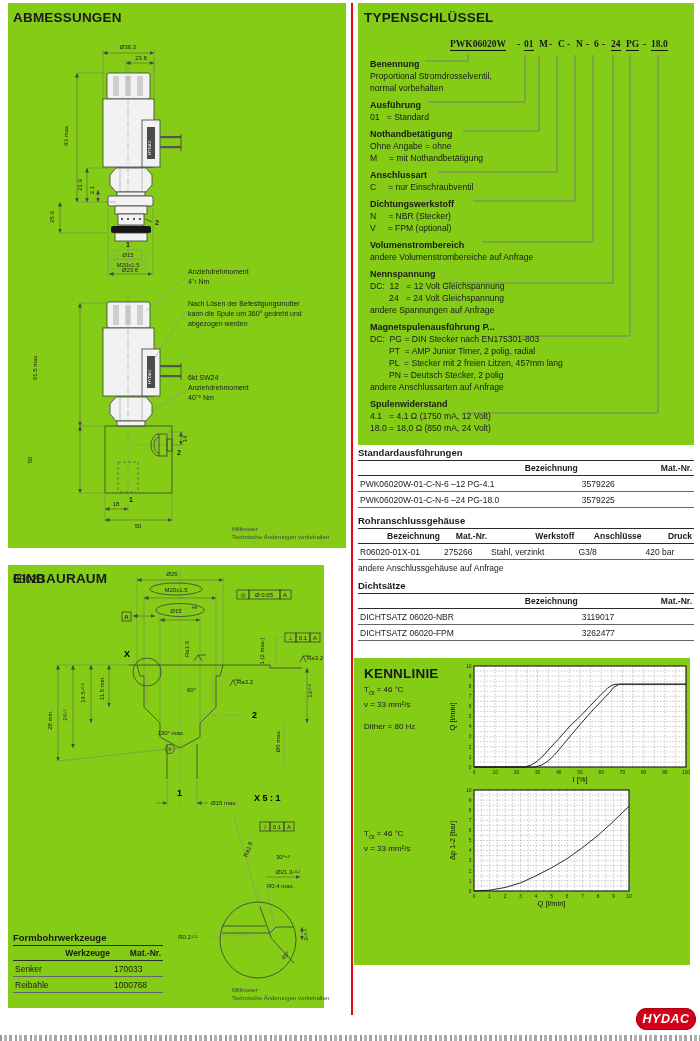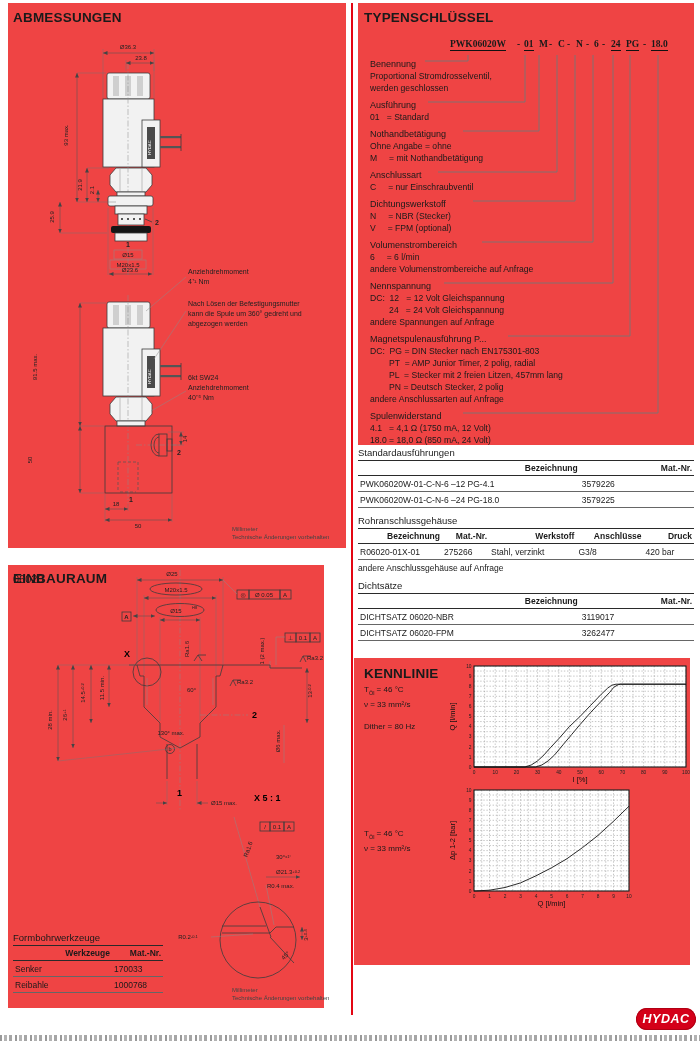--- a/index.html
+++ b/index.html
@@ -1,32 +1,32 @@
 <!DOCTYPE html>
 <html><head>
 <meta charset="utf-8">
 <style>
   html,body{margin:0;padding:0;background:#fff;}
   body{width:700px;height:1041px;position:relative;font-family:"Liberation Sans",sans-serif;color:#1a1a1a;overflow:hidden;}
-  .panel{position:absolute;background:#ef4444;}
+  .panel{position:absolute;background:#84cc16;}
   .abs{position:absolute;}
   .sec-title{font-size:13.5px;font-weight:bold;letter-spacing:.2px;}
   .sub-title{font-size:11px;}
   
   #divider{position:absolute;left:351px;top:3px;width:2px;height:1012px;background:#e30613;}
   
   #ts-code{position:absolute;left:4px;top:36px;width:336px;height:16px;font-family:Liberation Serif, serif;}
   .code-seg{position:absolute;top:0;font-size:9.5px;font-weight:bold;white-space:pre;}
   .code-seg.u{border-bottom:1.5px solid #111;padding-bottom:1px;}
   #ts-sections{position:absolute;left:12px;top:50px;width:320px;}
-  .ts-head{font-size:9px;font-weight:normal;line-height:12px;margin-top:5px;}
+  .ts-head{font-size:9px;font-weight:bold;line-height:12px;margin-top:5px;}
   .ts-line{font-size:8.6px;line-height:12px;white-space:pre;}
   
   .tbl-block{position:absolute;left:358px;width:336px;background:#fff;}
-  .tbl-title{font-size:9.5px;font-weight:normal;margin:7px 0 2px 0;}
+  .tbl-title{font-size:9.5px;font-weight:bold;margin:7px 0 2px 0;}
   .tbl-title.first{margin-top:2px;}
   table{width:100%;border-collapse:collapse;font-size:8.5px;border-top:1.5px solid #2a2a2a;}
   th{text-align:right;font-weight:bold;padding:2px 2px;border-bottom:1.5px solid #2a2a2a;}
   td{padding:2.5px 2px;border-bottom:1px solid #666;}
   .t2 th:nth-child(1),.t2 td:nth-child(1){width:66%;}
   .t5 th:nth-child(1){width:25%}.t5 th:nth-child(2){width:14%}.t5 th:nth-child(3){width:26%}.t5 th:nth-child(4){width:20%}.t5 th:nth-child(5){width:15%}
   .tbl-note{font-size:8.5px;margin:3px 0 2px 0;}
   
   .cond{position:absolute;font-size:8px;line-height:11px;}
   .cond sub{font-size:5.5px;}
@@ -364,33 +364,32 @@
       <path d="M115,198 H217 V52"></path>
       <path d="M124,239 H235 V52"></path>
       <path d="M86,280 H255 V52"></path>
       <path d="M150,333 H272 V52"></path>
       <path d="M105,410 H300 V52"></path>
     </g>
   </svg>
   <div id="ts-sections">
       <div class="ts-head">Benennung</div>
       <div class="ts-line">Proportional Stromdrosselventil,</div>
-      <div class="ts-line">werden geschlossen</div>
+      <div class="ts-line">normal vorbehalten</div>
       <div class="ts-head">Ausführung</div>
       <div class="ts-line">01   = Standard</div>
       <div class="ts-head">Nothandbetätigung</div>
       <div class="ts-line">Ohne Angabe = ohne</div>
       <div class="ts-line">M     = mit Nothandbetätigung</div>
       <div class="ts-head">Anschlussart</div>
       <div class="ts-line">C     = nur Einschraubventil</div>
       <div class="ts-head">Dichtungswerkstoff</div>
       <div class="ts-line">N     = NBR (Stecker)</div>
       <div class="ts-line">V     = FPM (optional)</div>
       <div class="ts-head">Volumenstrombereich</div>
-      <div class="ts-line">6     = 6 l/min</div>
       <div class="ts-line">andere Volumenstrombereiche auf Anfrage</div>
       <div class="ts-head">Nennspannung</div>
       <div class="ts-line">DC:  12   = 12 Volt Gleichspannung</div>
       <div class="ts-line">        24   = 24 Volt Gleichspannung</div>
       <div class="ts-line">andere Spannungen auf Anfrage</div>
       <div class="ts-head">Magnetspulenausführung P...</div>
       <div class="ts-line">DC:  PG = DIN Stecker nach EN175301-803</div>
       <div class="ts-line">        PT  = AMP Junior Timer, 2 polig, radial</div>
       <div class="ts-line">        PL  = Stecker mit 2 freien Litzen, 457mm lang</div>
       <div class="ts-line">        PN = Deutsch Stecker, 2 polig</div>

